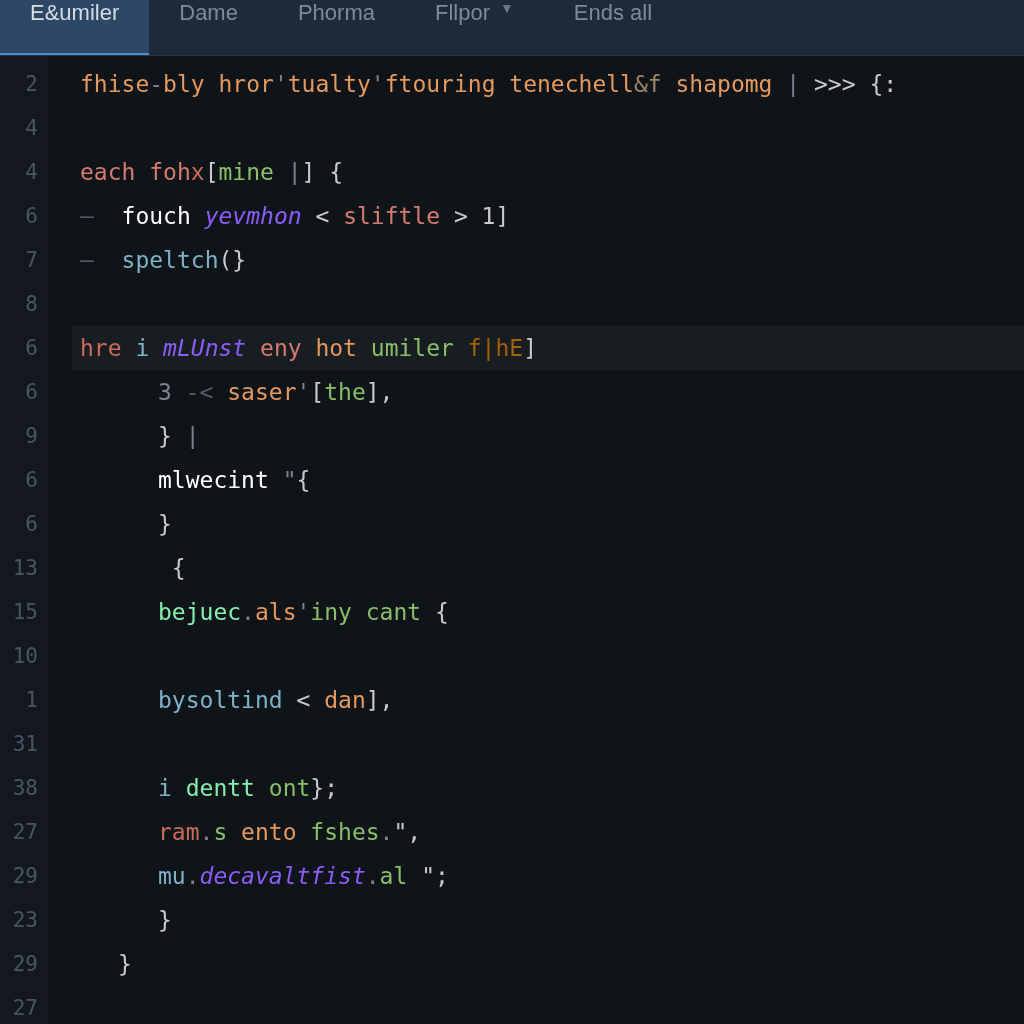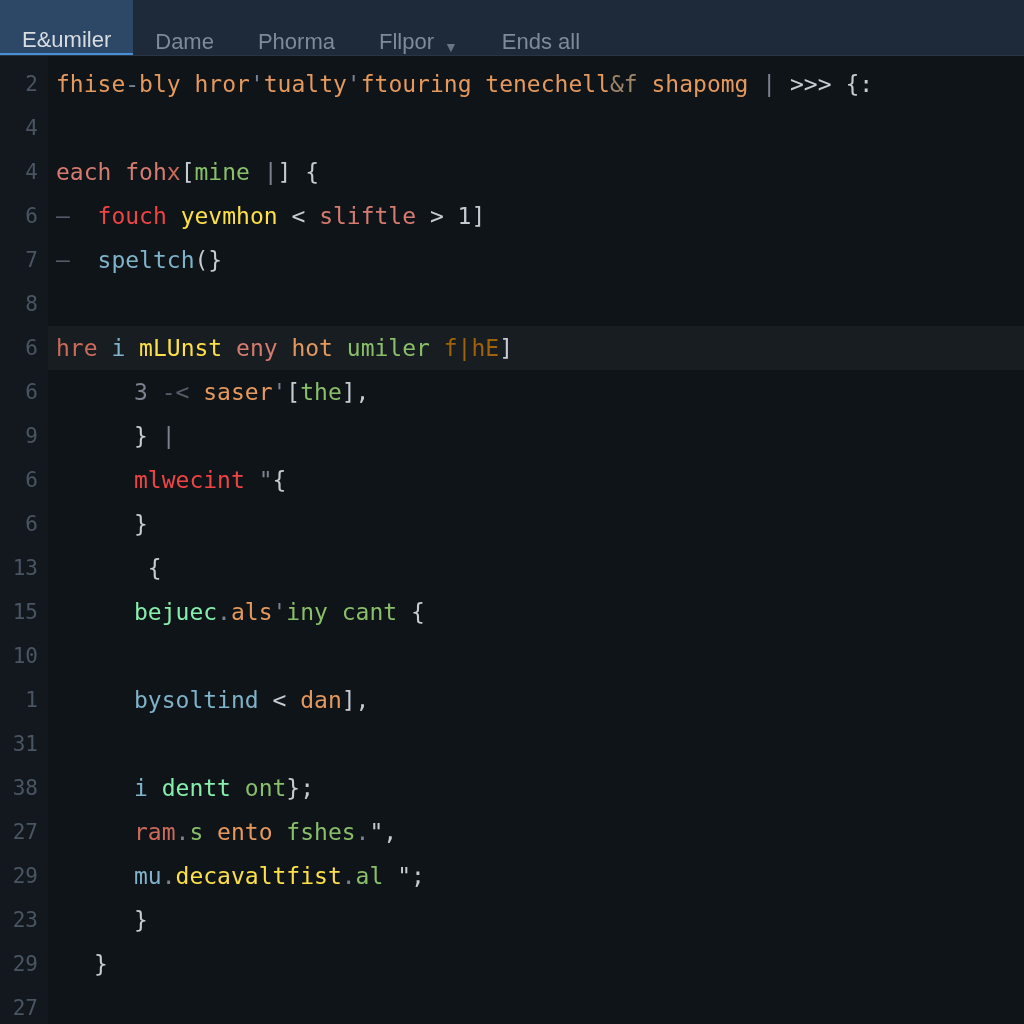--- a/index.html
+++ b/index.html
@@ -11,24 +11,24 @@
     color: #c0c5ce;
   }
   .tabs {
     display: flex;
     align-items: center;
     height: 56px;
     background: #1e2a3a;
     border-bottom: 1px solid #2a3442;
   }
   .tab {
-    padding: 0 22px;
+    padding: 0 30px;
     height: 100%;
     display: flex;
-    align-items: flex-end;
+    align-items: flex-start;
     font-size: 22px;
     color: #7f8a99;
     cursor: pointer;
     font-family: -apple-system, BlinkMacSystemFont, 'Segoe UI', sans-serif;
   }
   .tab.active {
     background: #2d4866;
     color: #d9dde2;
     border-bottom: 2px solid #4a8fd6;
   }
@@ -50,41 +50,42 @@
     line-height: 44px;
     font-size: 21px;
     color: #4a5563;
     padding-right: 10px;
   }
   .code {
     flex: 1;
     padding-top: 6px;
     padding-left: 8px;
     font-size: 23px;
+    margin-left: 24px;
   }
   .cl {
     height: 44px;
     line-height: 44px;
     white-space: pre;
   }
   .cl.hl {
     background: rgba(255,255,255,0.04);
     margin-left: -8px;
     padding-left: 8px;
   }
   .ind1 { padding-left: 38px; }
   .ind2 { padding-left: 78px; }
   
   .t-or   { color: #e6995c; }  
   .t-rd   { color: #d67b70; }  
   .t-rd2  { color: #cc6b5a; }  
   .t-gr   { color: #8abf6a; }  
   .t-grd  { color: #a16207; }  
-  .t-pu   { color: #ef4444; }  
-  .t-bl   { color: #fde047; }  
+  .t-pu   { color: #ffffff; }  
+  .t-bl   { color: #8b5cf6; font-style: italic; }  
   .t-cy   { color: #7fb3c9; }  
   .t-aq   { color: #86efac; }  
   .t-gy   { color: #7a828e; }  
   .t-wt   { color: #c6cad1; }  
   .t-dm   { color: #555c68; }  
   .t-br   { color: #a08668; }  
 </style>
 </head>
 <body>
 

